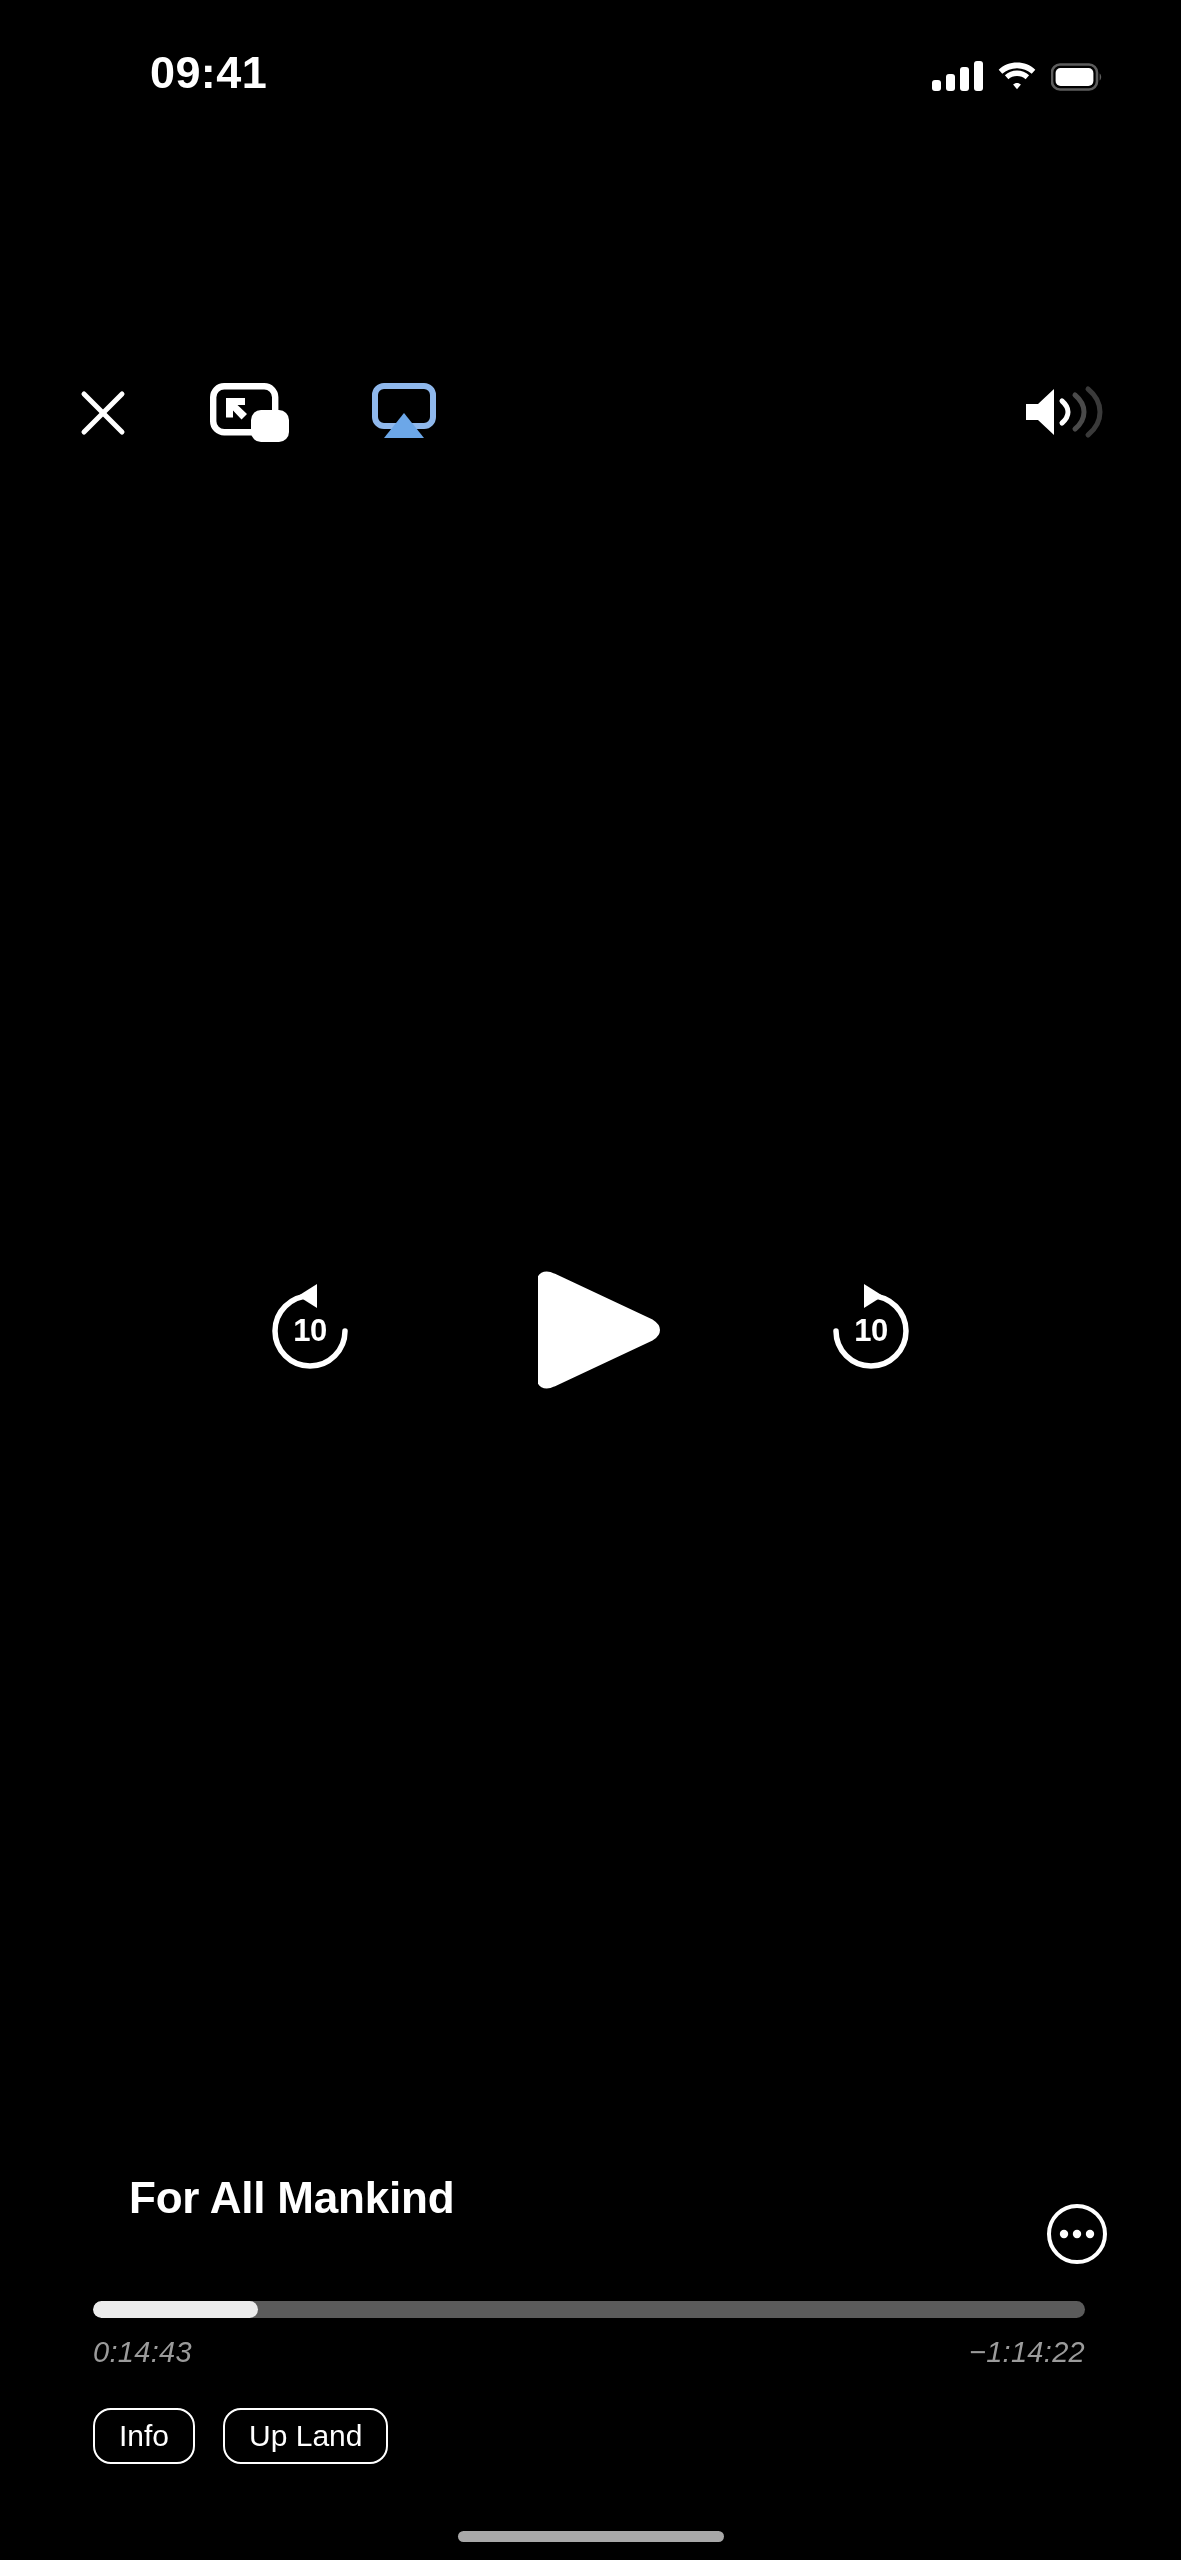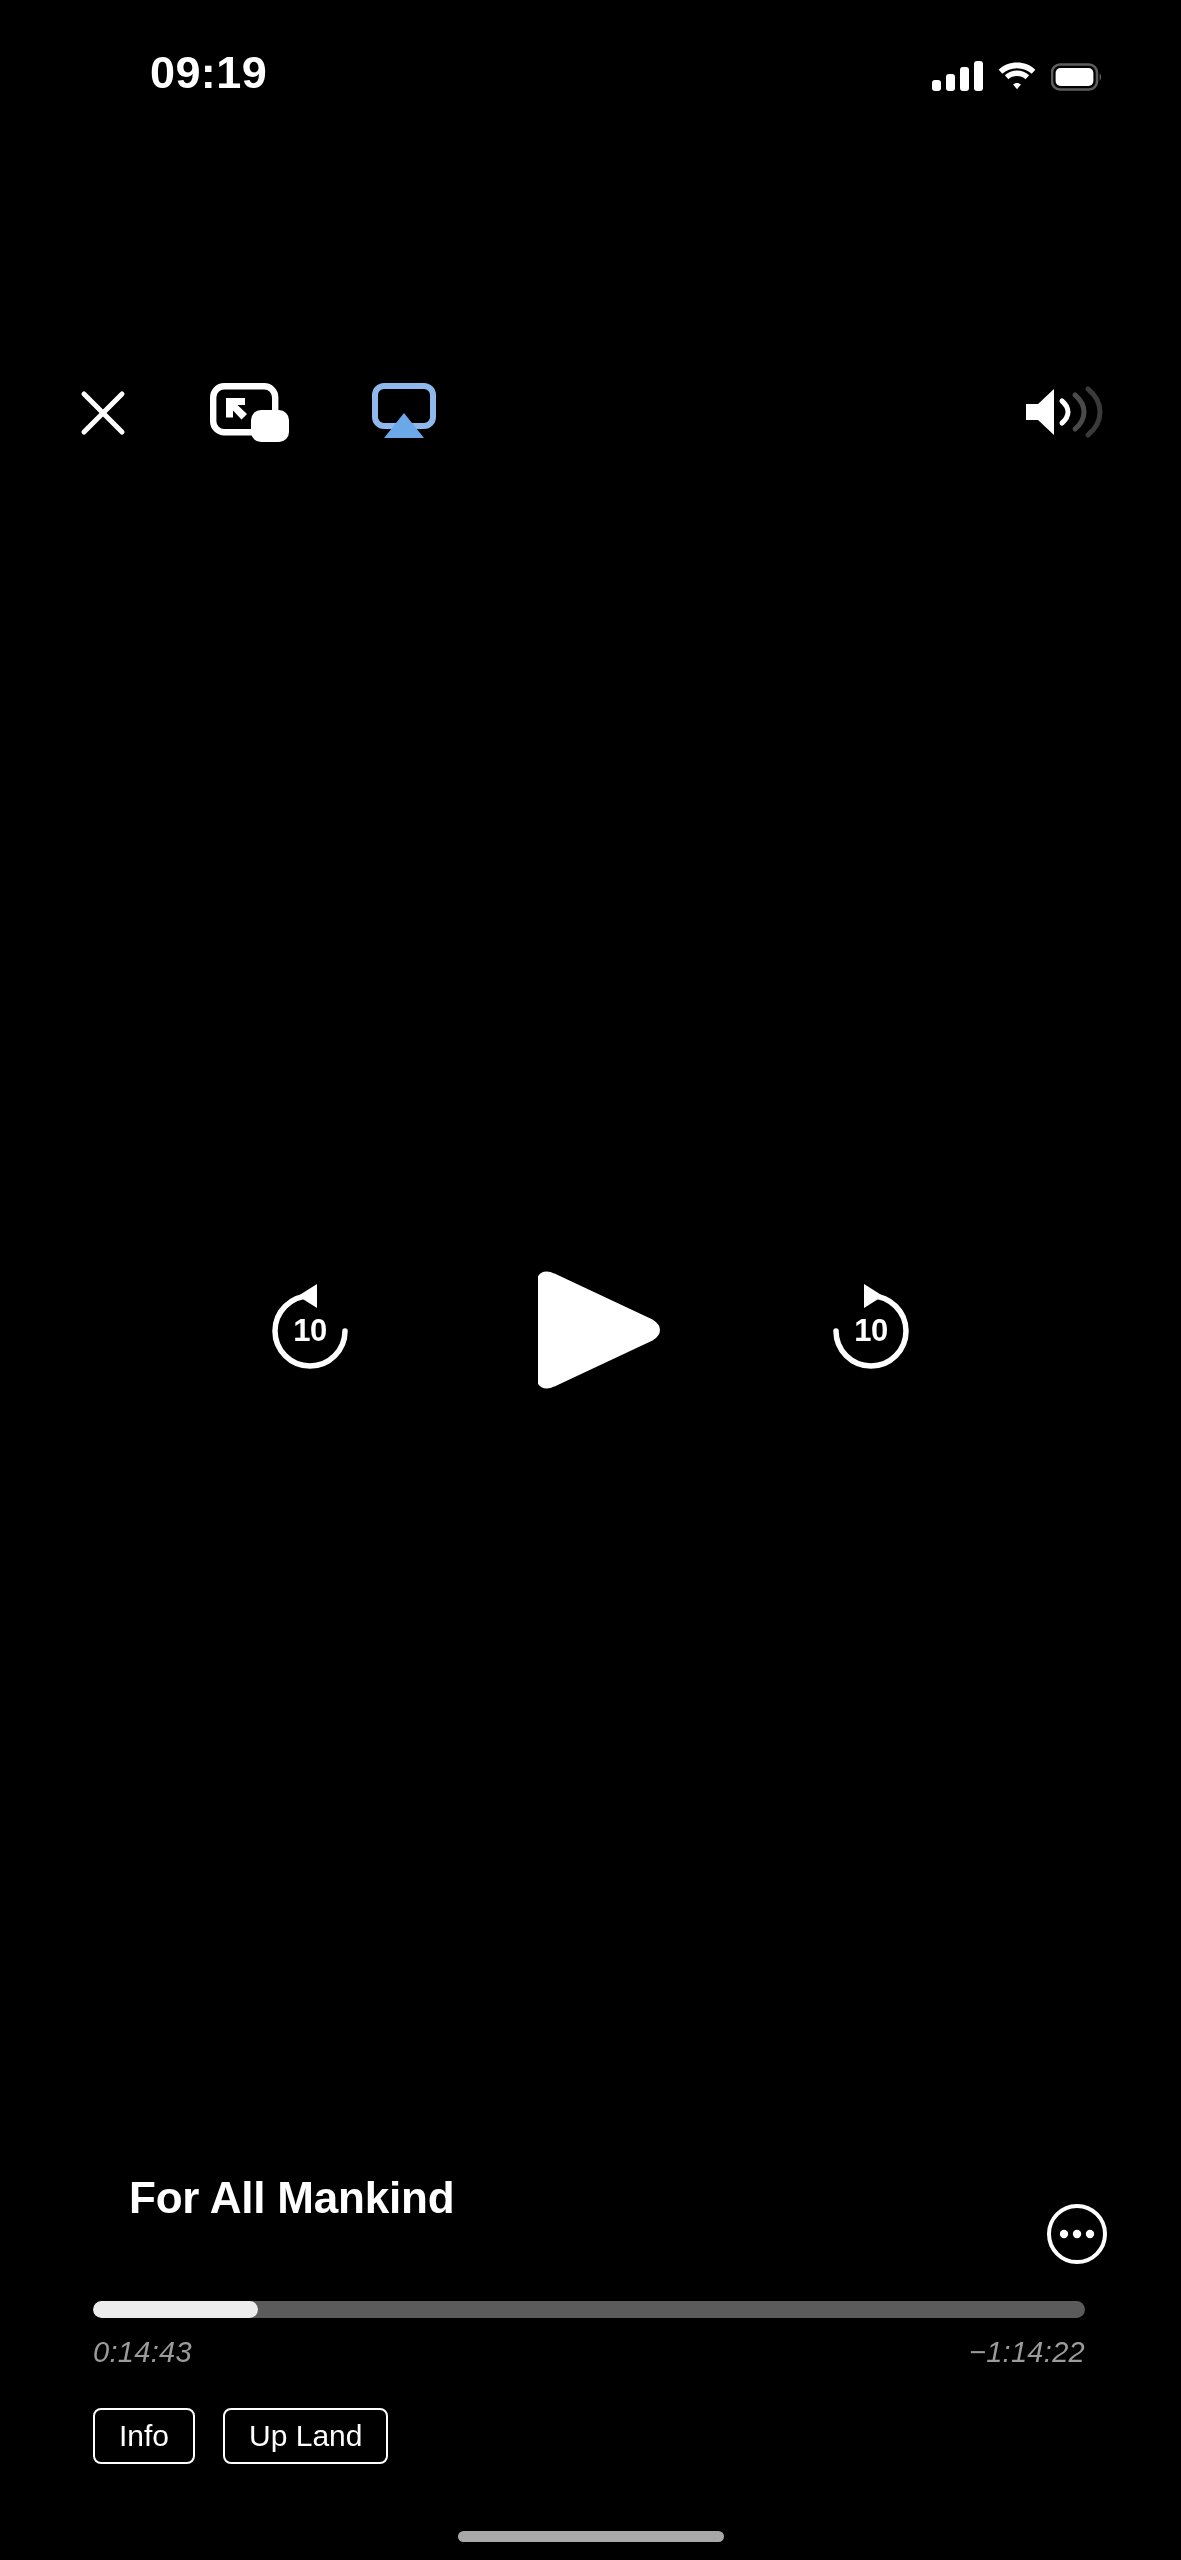--- a/index.html
+++ b/index.html
@@ -191,21 +191,21 @@
 
   .pill-row {
     position: absolute;
     left: 93px;
     top: 268px;
     display: flex;
     gap: 28px;
   }
   .pill {
     border: 2px solid #ffffff;
-    border-radius: 8px;
+    border-radius: 18px;
     color: #ffffff;
     font-size: 30px;
     font-weight: 500;
     height: 56px;
     padding: 0 24px;
     display: flex;
     align-items: center;
     justify-content: center;
     background: transparent;
     box-sizing: border-box;
@@ -220,21 +220,21 @@
     width: 266px;
     height: 11px;
     border-radius: 6px;
     background: #a8a8a8;
   }
 </style>
 </head>
 <body>
 
 <div class="status-bar">
-  <div class="status-time">09:19</div>
+  <div class="status-time">09:41</div>
   <div class="status-right">
     <span class="signal-bars">
       <i></i>
         <i></i>
         <i></i>
         <i></i>
     </span>
     <span>
       <svg class="wifi-icon" viewBox="0 0 40 30">
         <path d="M20 7.2c5.6 0 10.8 2.1 14.7 5.6l3.6-4.1C33.4 4.1 27 1.6 20 1.6S6.6 4.1 1.7 8.7l3.6 4.1C9.2 9.3 14.4 7.2 20 7.2z" fill="#ffffff"></path>

